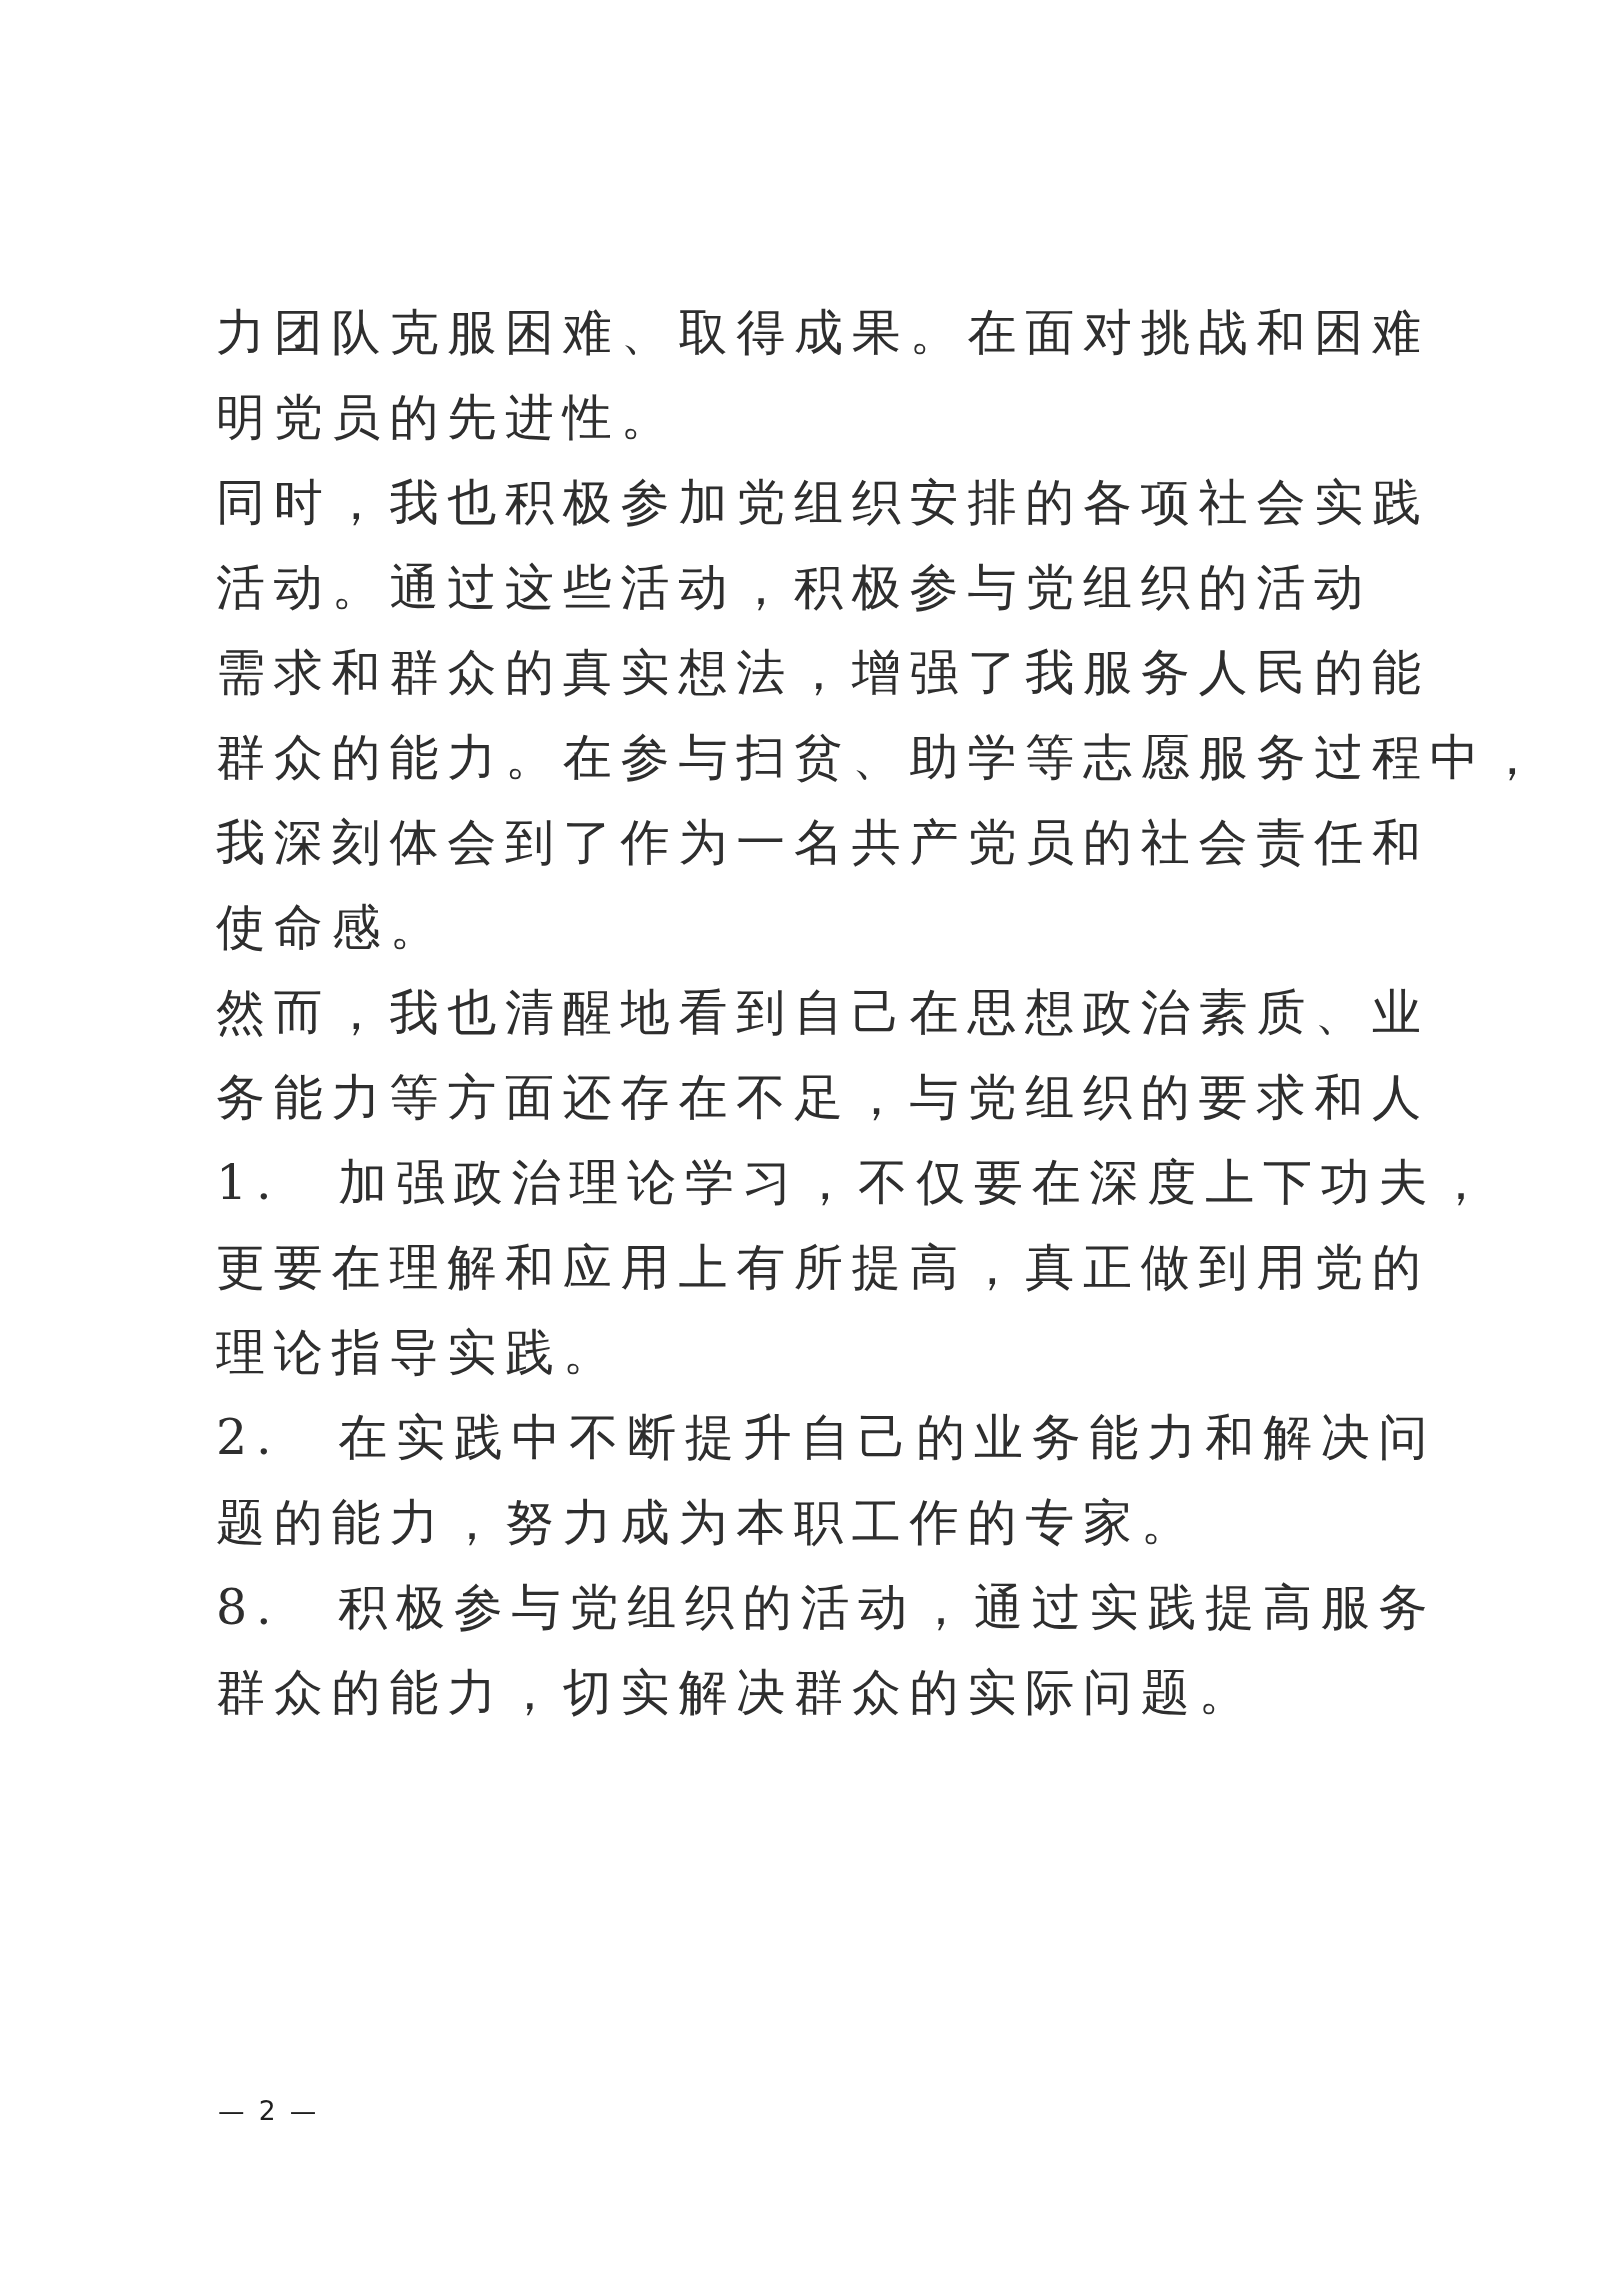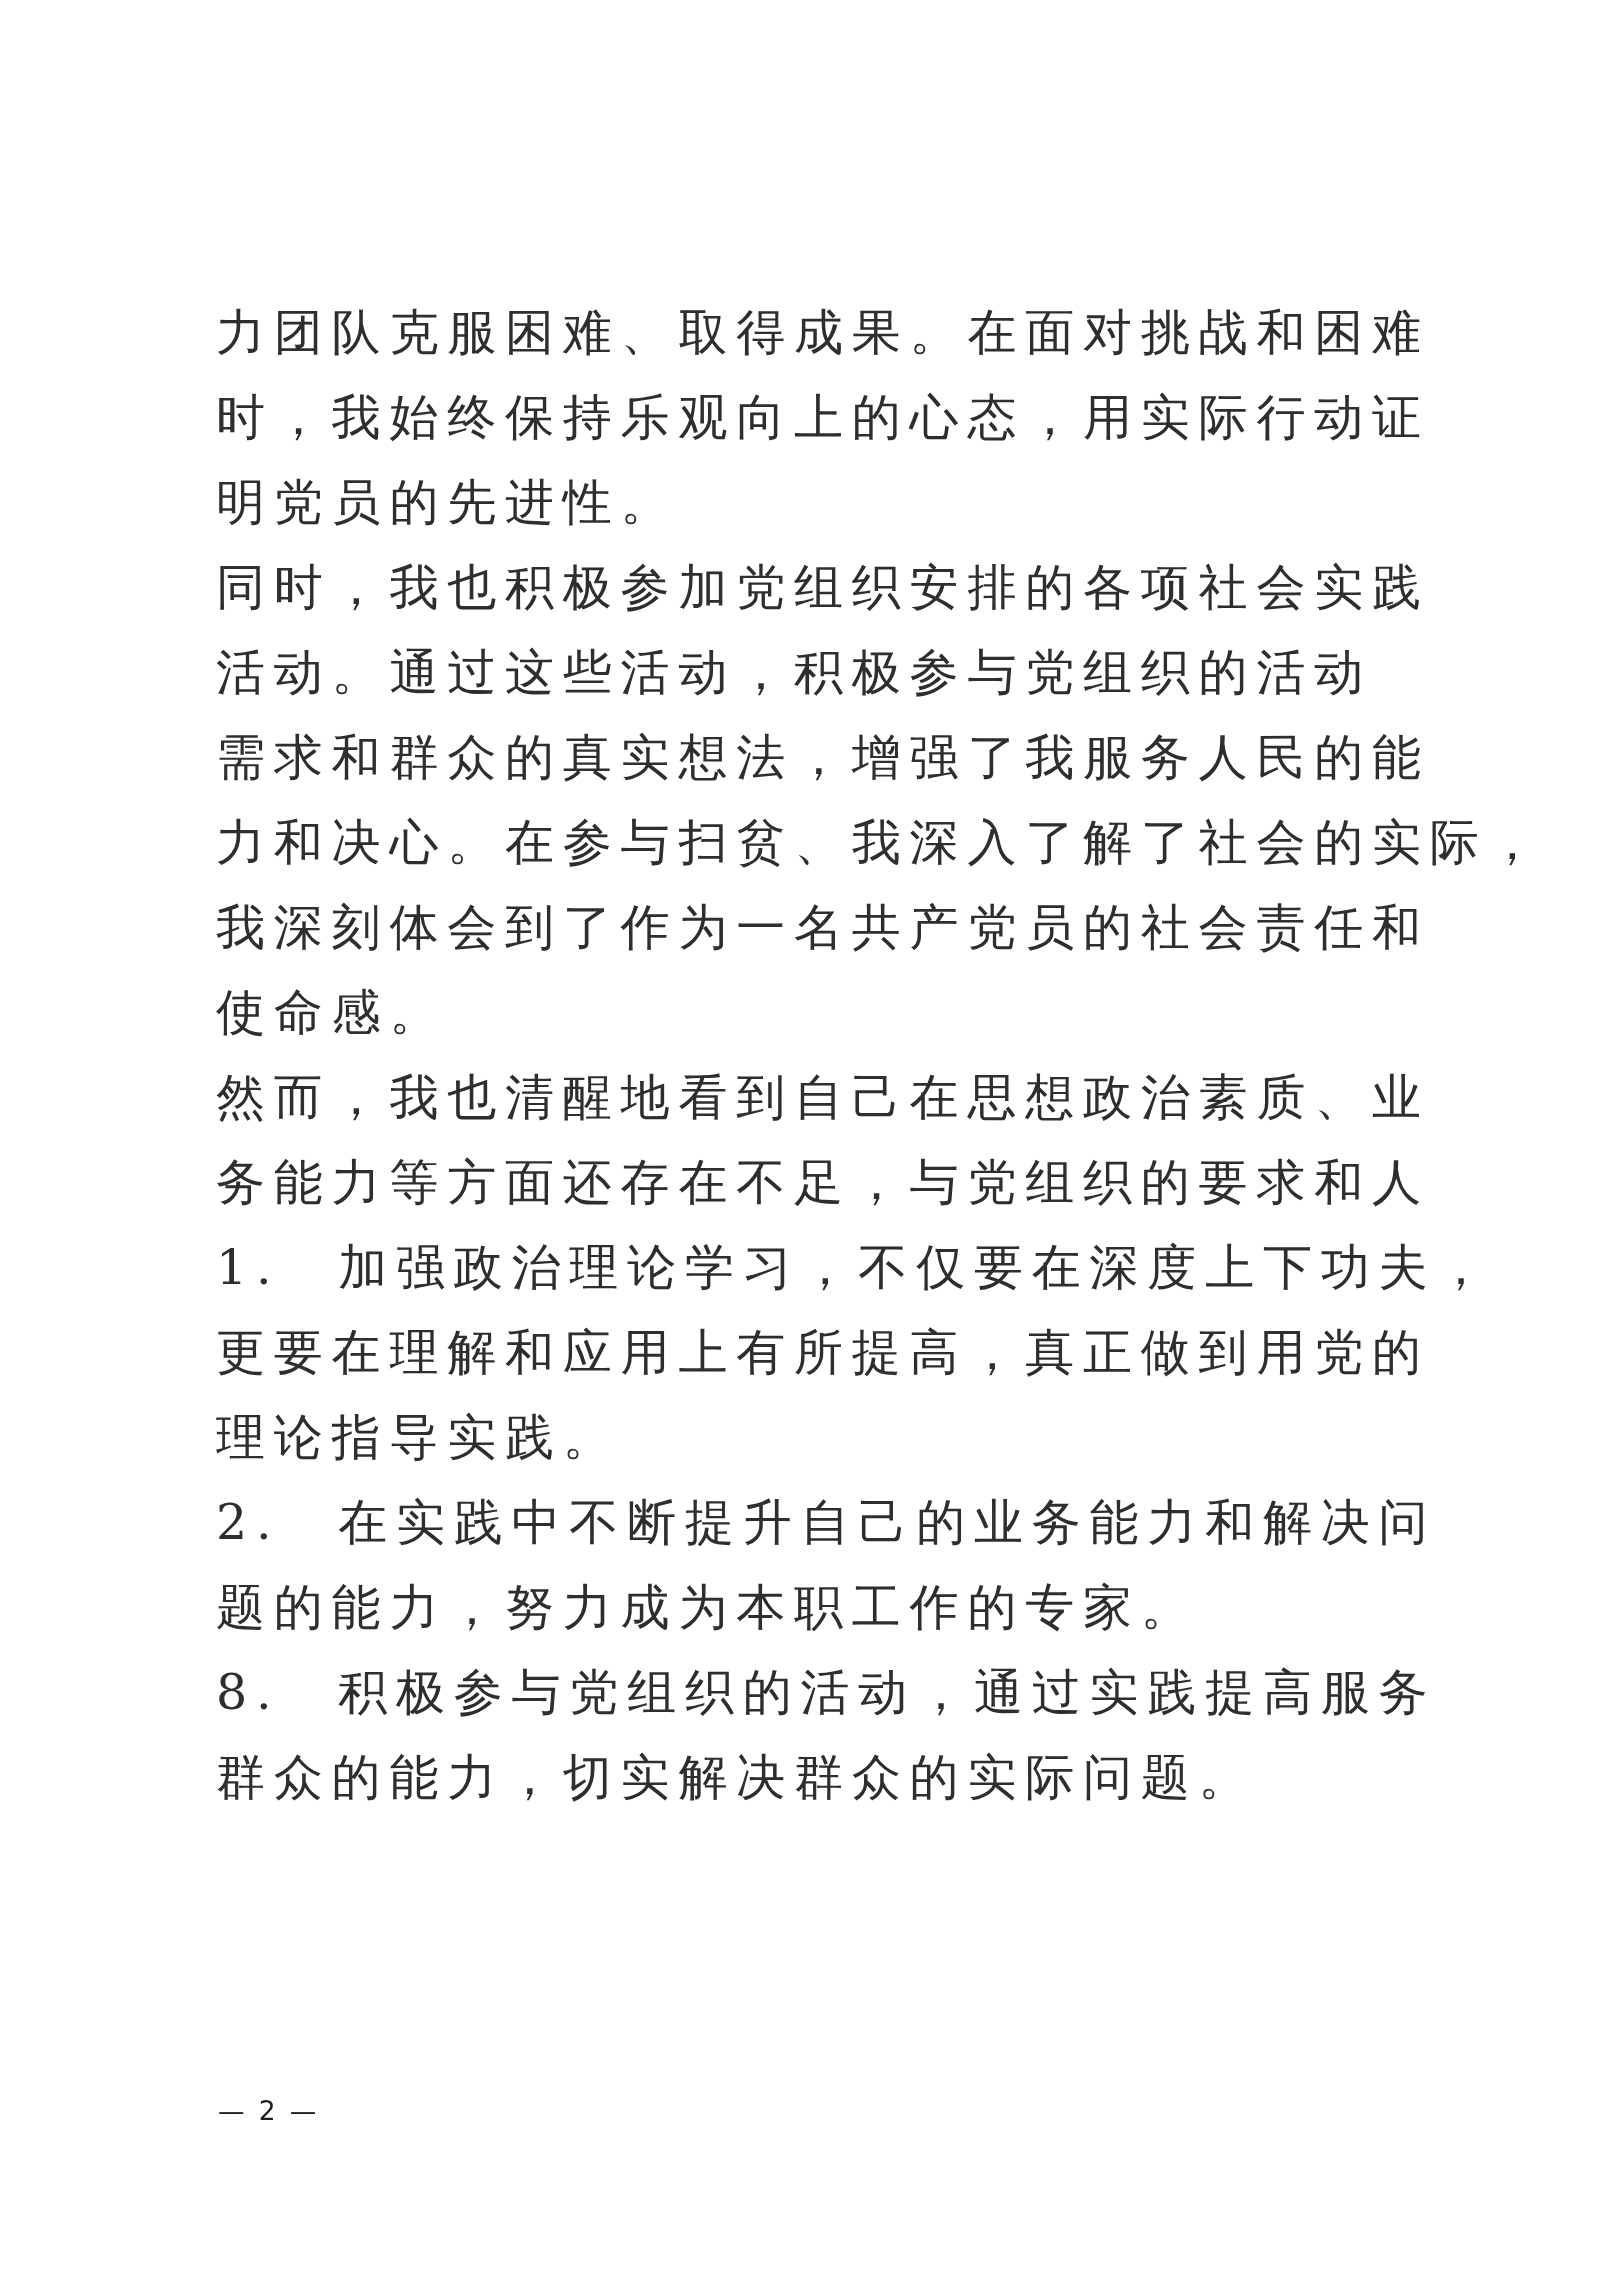--- a/index.html
+++ b/index.html
@@ -41,26 +41,25 @@
     font-family: "DejaVu Sans", "Liberation Sans", sans-serif;
     white-space: nowrap;
   }
 </style>
 </head>
 <body>
 
 <div class="page">
   <div class="text-block">
     <div class="doc-line">力团队克服困难、取得成果。在面对挑战和困难</div>
-    <div class="doc-line">时，我始终保持乐观向上的心态，用实际行动证</div>
     <div class="doc-line">明党员的先进性。</div>
     <div class="doc-line">同时，我也积极参加党组织安排的各项社会实践</div>
     <div class="doc-line">活动。通过这些活动，积极参与党组织的活动</div>
     <div class="doc-line">需求和群众的真实想法，增强了我服务人民的能</div>
-    <div class="doc-line">力和决心。在参与扫贫、我深入了解了社会的实际，</div>
+    <div class="doc-line">群众的能力。在参与扫贫、助学等志愿服务过程中，</div>
     <div class="doc-line">我深刻体会到了作为一名共产党员的社会责任和</div>
     <div class="doc-line">使命感。</div>
     <div class="doc-line">然而，我也清醒地看到自己在思想政治素质、业</div>
     <div class="doc-line">务能力等方面还存在不足，与党组织的要求和人</div>
     <div class="doc-line">1.　加强政治理论学习，不仅要在深度上下功夫，</div>
     <div class="doc-line">更要在理解和应用上有所提高，真正做到用党的</div>
     <div class="doc-line">理论指导实践。</div>
     <div class="doc-line">2.　在实践中不断提升自己的业务能力和解决问</div>
     <div class="doc-line">题的能力，努力成为本职工作的专家。</div>
     <div class="doc-line">8.　积极参与党组织的活动，通过实践提高服务</div>

